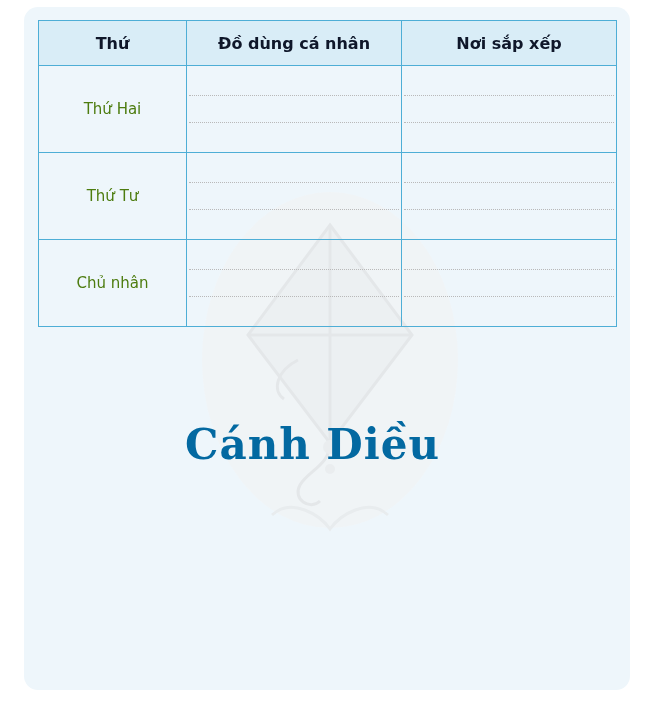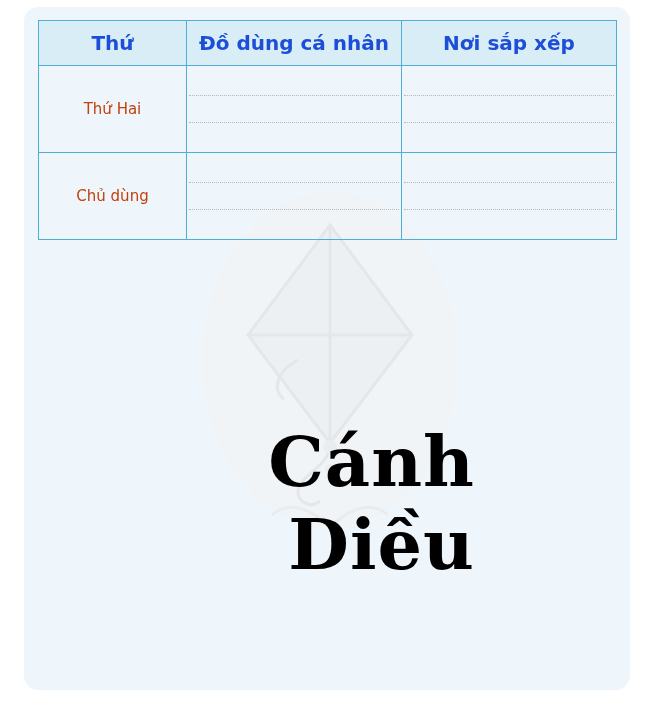--- a/index.html
+++ b/index.html
@@ -44,25 +44,25 @@
     opacity: 0.55;
   }
   .watermark svg {
     display: block;
   }
   .wm-text {
     position: absolute;
     left: 185px;
     top: 420px;
     width: 290px;
-    text-align: right;
+    text-align: left;
     font-family: "DejaVu Serif", serif;
     font-weight: bold;
-    font-size: 70px;
-    color: #000000;
+    font-size: 42px;
+    color: #0369a1;
     letter-spacing: 1px;
     pointer-events: none;
     user-select: none;
   }
 
   
   .table-wrap {
     position: absolute;
     left: 38px;
     top: 20px;
@@ -77,34 +77,34 @@
   }
   table.sched th,
   table.sched td {
     border: 1px solid #4eaed6;
     padding: 0;
     vertical-align: middle;
   }
   thead th {
     height: 44px;
     background: #d9edf7;
-    color: #1d4ed8;
-    font-size: 20px;
+    color: #0f172a;
+    font-size: 16px;
     font-weight: bold;
     font-family: "DejaVu Sans", sans-serif;
   }
   col.c-day { width: 148px; }
   col.c-item { width: 215px; }
   col.c-place { width: 215px; }
 
   tbody tr { height: 87px; }
   td.day {
     text-align: center;
     font-size: 15px;
-    color: #c2410c;
+    color: #4d7c0f;
     background: rgba(255,255,255,0.0);
   }
   td.fill {
     position: relative;
     padding: 0 10px;
   }
   .dotlines {
     display: flex;
     flex-direction: column;
     justify-content: center;
@@ -179,21 +179,36 @@
             </div>
           </td>
           <td class="fill">
             <div class="dotlines">
               <div class="dotline"></div>
               <div class="dotline"></div>
             </div>
           </td>
         </tr>
         <tr>
-          <td class="day">Chủ dùng</td>
+          <td class="day">Thứ Tư</td>
+          <td class="fill">
+            <div class="dotlines">
+              <div class="dotline"></div>
+              <div class="dotline"></div>
+            </div>
+          </td>
+          <td class="fill">
+            <div class="dotlines">
+              <div class="dotline"></div>
+              <div class="dotline"></div>
+            </div>
+          </td>
+        </tr>
+        <tr>
+          <td class="day">Chủ nhân</td>
           <td class="fill">
             <div class="dotlines">
               <div class="dotline"></div>
               <div class="dotline"></div>
             </div>
           </td>
           <td class="fill">
             <div class="dotlines">
               <div class="dotline"></div>
               <div class="dotline"></div>

